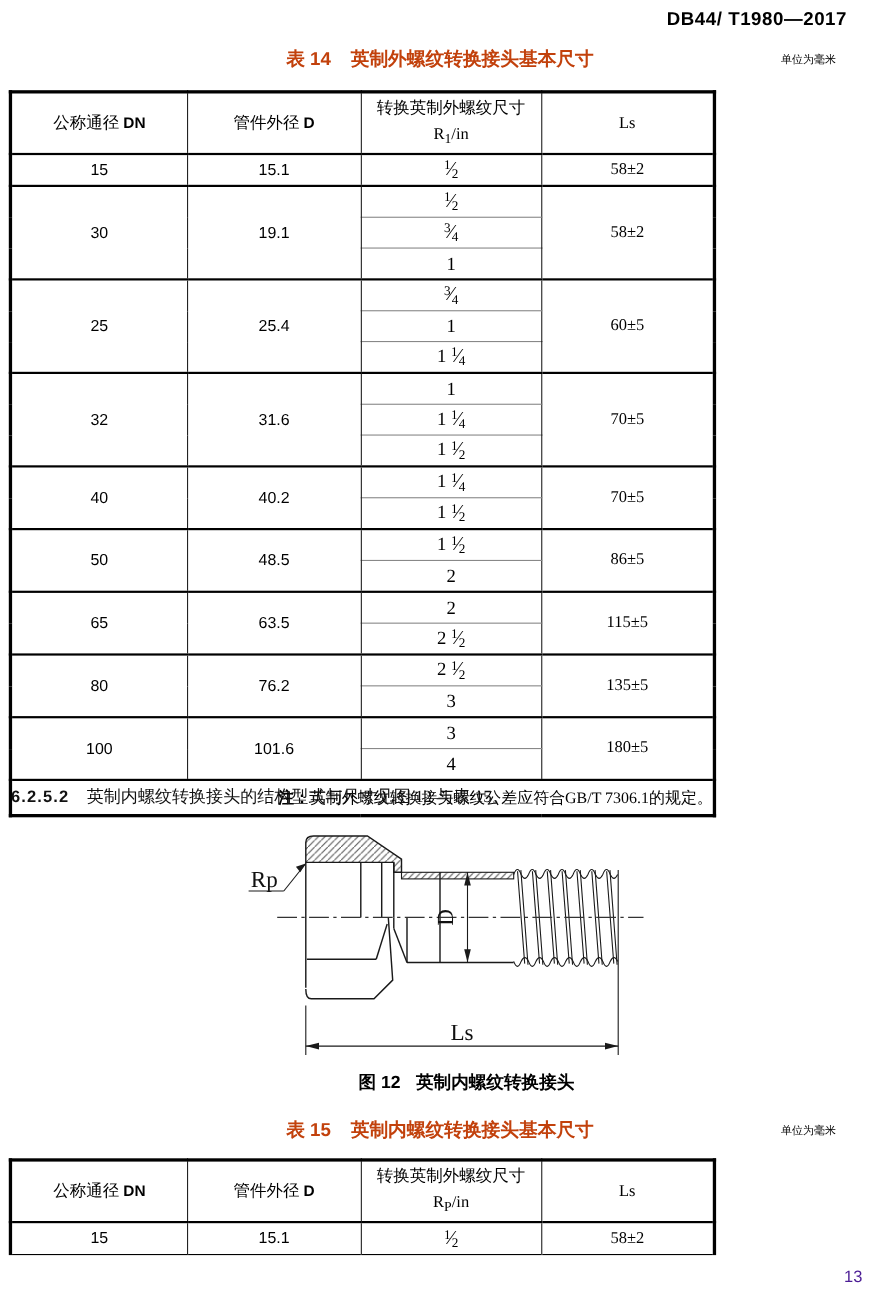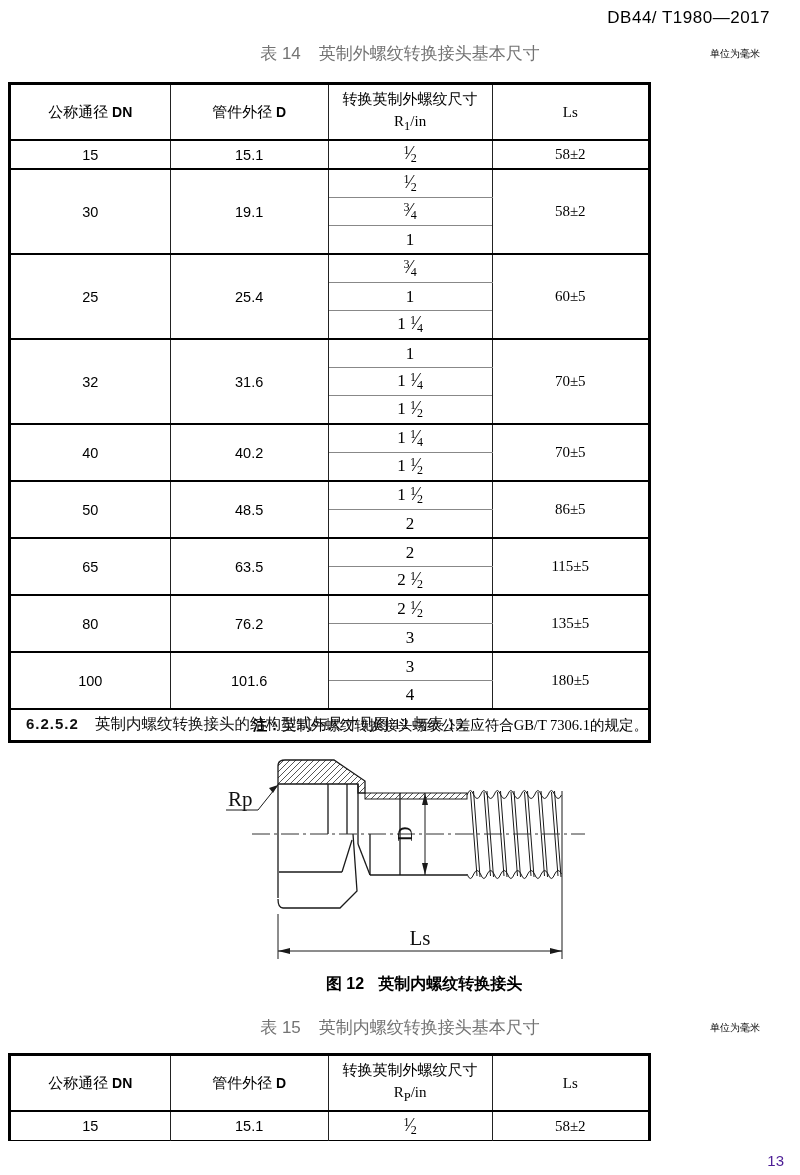--- a/index.html
+++ b/index.html
@@ -5,25 +5,25 @@
   html,body{margin:0;padding:0;}
   body{
     width:800px;height:1175px;position:relative;background:#ffffff;
     font-family:"Liberation Serif","DejaVu Serif",serif;color:#111;
     overflow:hidden;
   }
   .abs{position:absolute;}
   
   .doc-code{
     top:8px;right:30px;font-family:"Liberation Sans","DejaVu Sans",sans-serif;
-    font-weight:400;font-size:17px;letter-spacing:.5px;color:#000;
+    font-weight:700;font-size:17px;letter-spacing:.5px;color:#000;
   }
   
   .tbl-title{left:0;width:100%;text-align:center;font-family:"Liberation Sans","DejaVu Sans",sans-serif;
-    font-weight:400;font-size:17px;color:#737373;}
+    font-weight:700;font-size:17px;color:#c2410c;}
   .tbl-title .title-label{margin-right:18px;}
   .unit-label{right:40px;font-size:10px;font-weight:400;color:#000;
     font-family:"Liberation Serif","DejaVu Serif",serif;}
   
   table.std{
     position:absolute;left:8px;width:643px;border-collapse:collapse;table-layout:fixed;
     border:3px solid #000;
   }
   table.std th, table.std td{
     text-align:center;vertical-align:middle;padding:0;
@@ -45,21 +45,21 @@
   }
   .note-label{font-weight:700;}
   #table15{border-bottom-width:1.6px;}
   
   .frac sup{font-size:12px;vertical-align:5px;}
   .frac sub{font-size:12px;vertical-align:-3px;}
   .frac .fslash{font-size:18px;margin:0 -1px;}
   
   .clause{top:714px;left:10px;font-size:15.5px;}
   .clause .clause-num{font-family:"Liberation Sans","DejaVu Sans",sans-serif;font-weight:600;
-    font-size:15px;letter-spacing:1px;margin-right:16px;margin-left:16px;}
+    font-size:15px;letter-spacing:1px;margin-right:16px;}
   
   .fig-caption{top:974px;left:0;width:100%;text-align:center;
     font-family:"Liberation Sans","DejaVu Sans",sans-serif;font-weight:700;font-size:16px;color:#000;padding-left:24px;}
   .fig-caption .cap-label{margin-right:14px;}
   
   .page-num{top:1152px;right:16px;font-family:"Liberation Sans","DejaVu Sans",sans-serif;
     font-size:15px;color:#4c1d95;}
   
   #figure-svg{position:absolute;left:172px;top:746px;}
   #figure-svg text{font-family:"Liberation Serif","DejaVu Serif",serif;fill:#111;}

